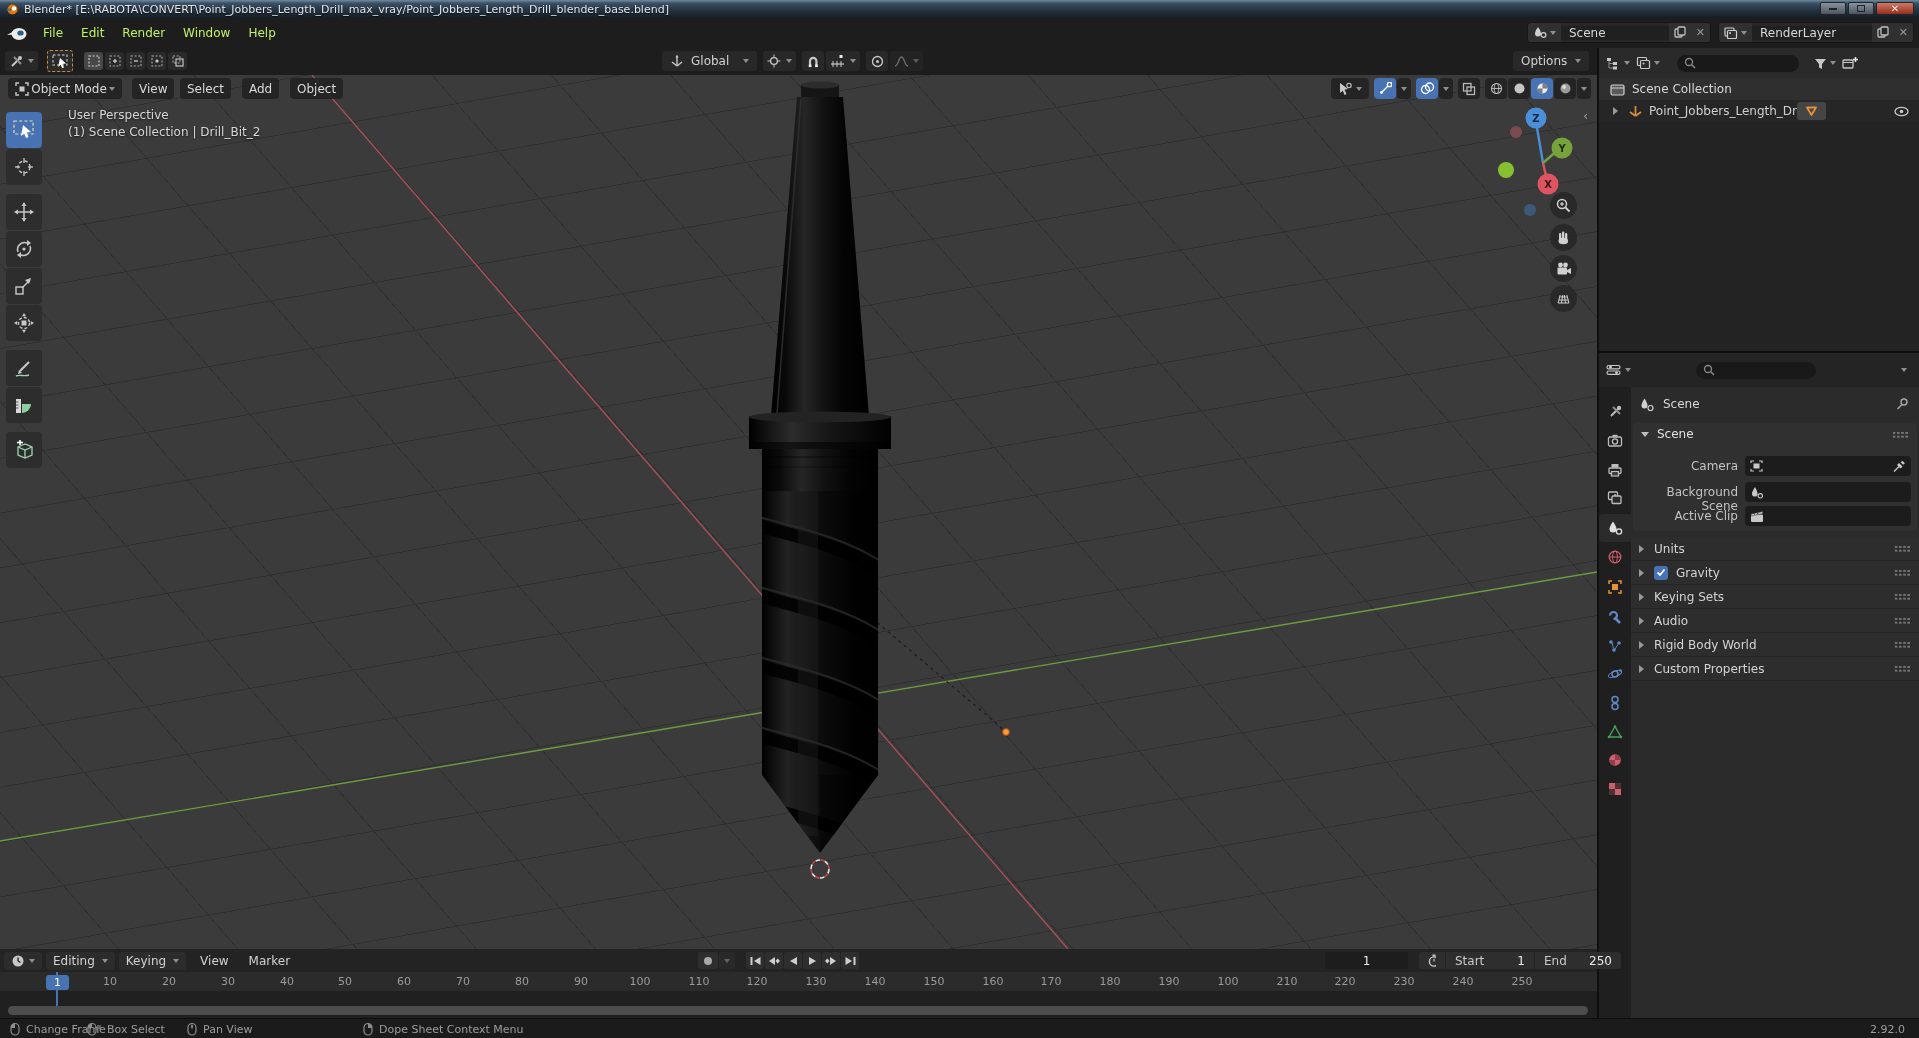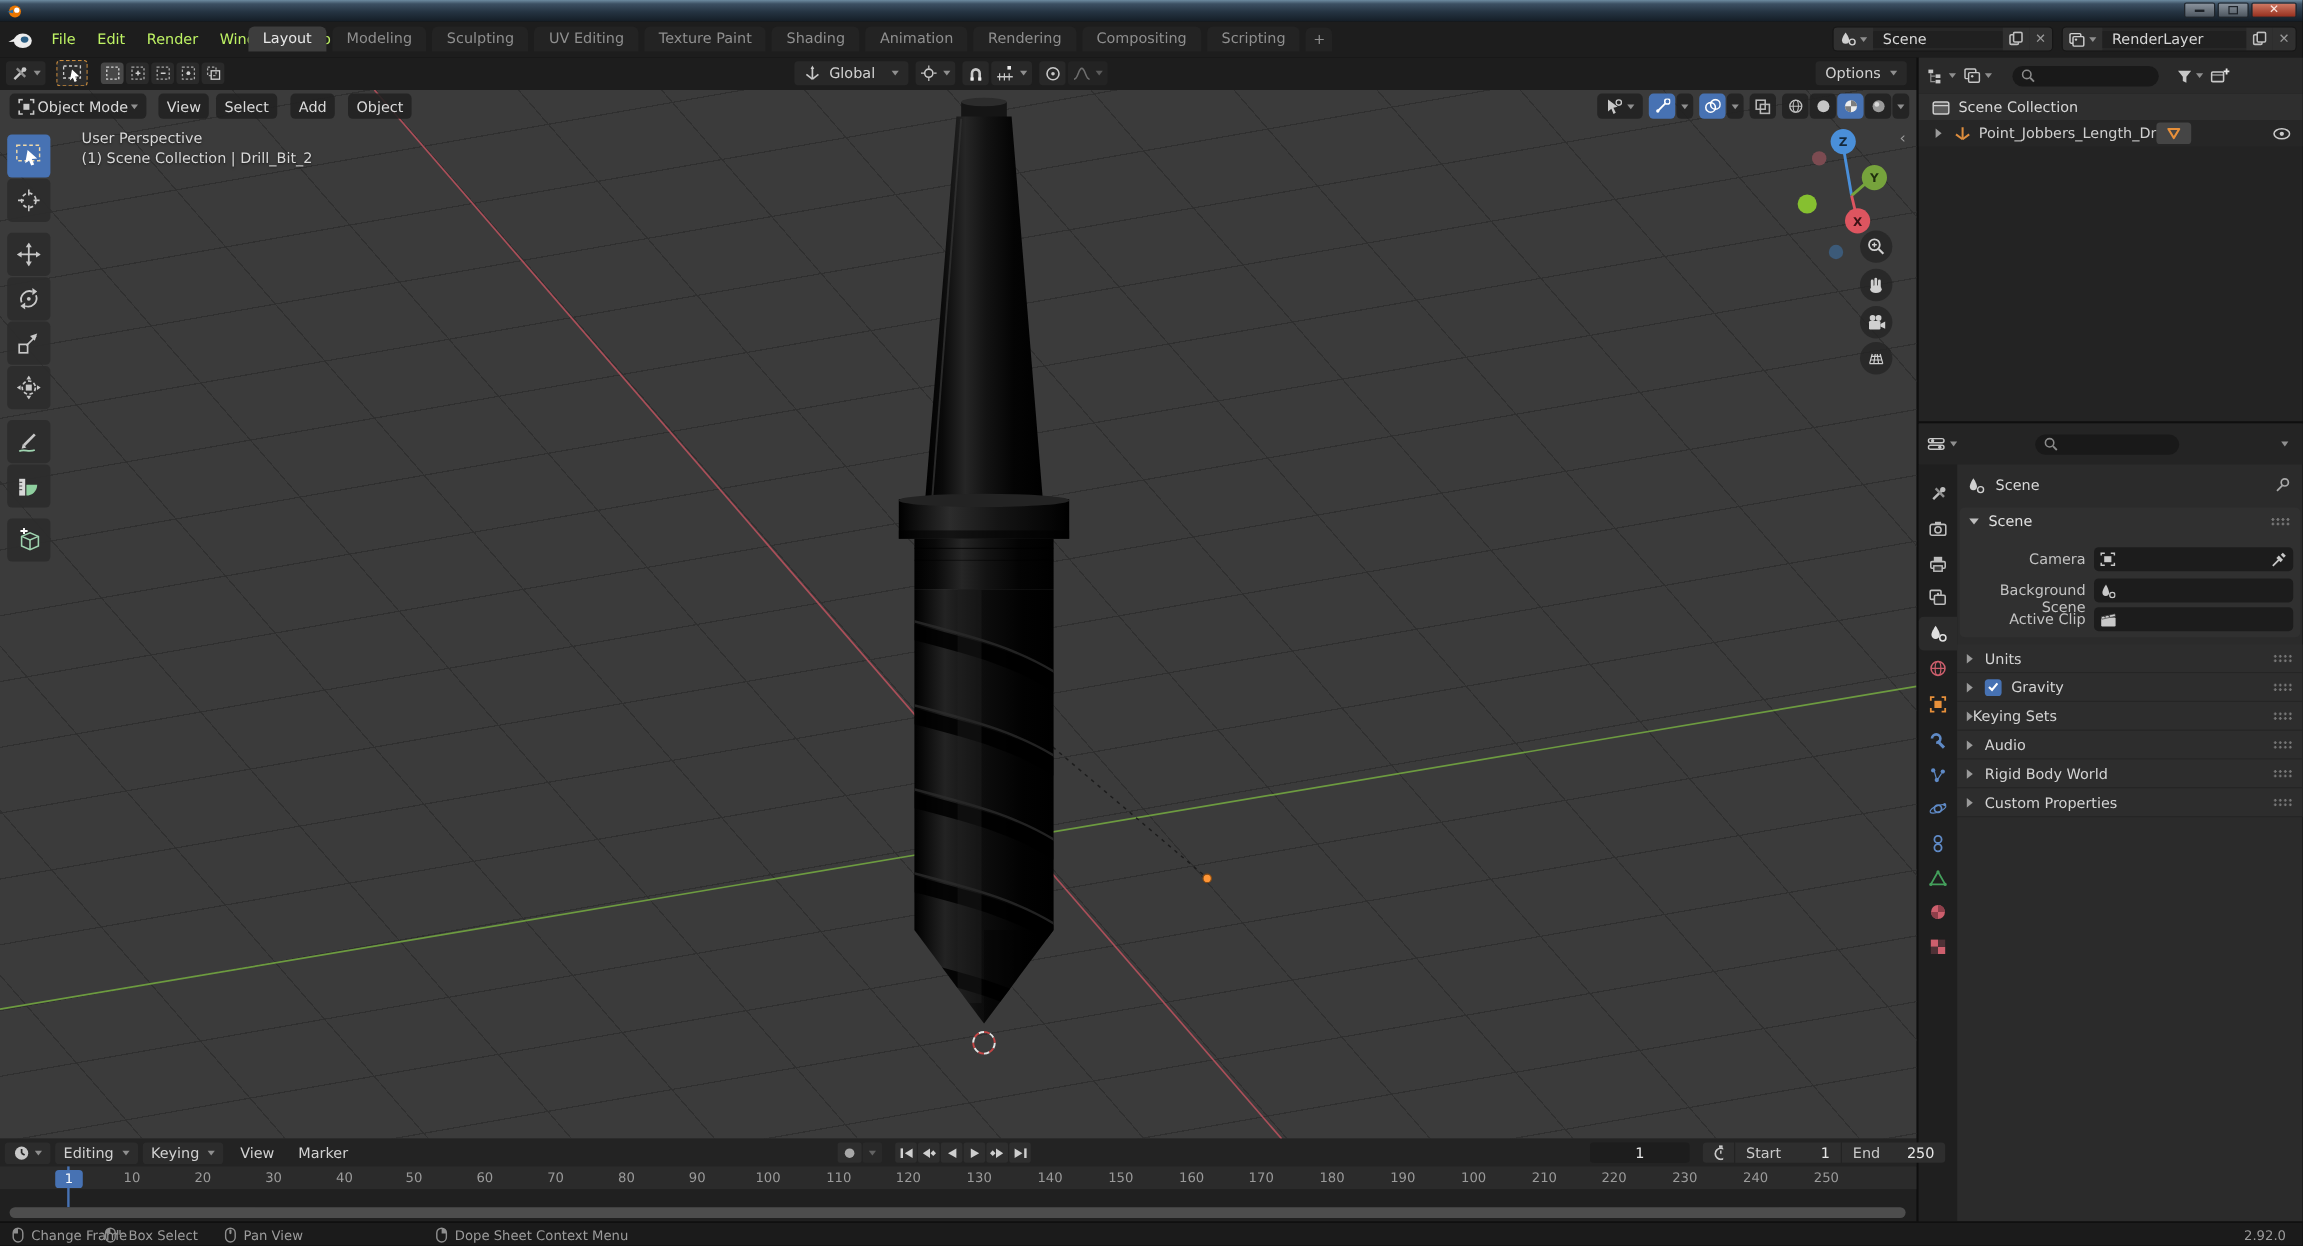--- a/index.html
+++ b/index.html
@@ -97,20 +97,21 @@
 <body>
 
 <div id="root">
 
   <div id="titlebar" class="abs">
     <svg width="13" height="13" style="margin-left:5px">
       <circle cx="7.5" cy="6.5" r="5" fill="#ea7600"></circle>
         <circle cx="9" cy="5.5" r="2.2" fill="#fff"></circle>
       <path d="M1,7 L6,5 L6,8 Z" fill="#2a6fa8"></path>
     </svg>
+    <span class="title">Blender* [E:\RABOTA\CONVERT\Point_Jobbers_Length_Drill_max_vray/Point_Jobbers_Length_Drill_blender_base.blend]</span>
     <div style="position:absolute;right:5px;top:2px;display:flex">
       <div class="winbtn" style="width:26px">
           <div style="width:8px;height:2px;background:#1d2228"></div>
         </div>
       <div class="winbtn" style="width:26px">
           <div style="width:8px;height:7px;border:1.5px solid #1d2228"></div>
         </div>
       <div class="winbtn close" style="width:38px;color:#fbe8e3;font-size:10px">✕</div>
     </div>
   </div>
@@ -120,33 +121,20 @@
       <svg width="22" height="17" style="margin-right:6px">
         <ellipse cx="13" cy="9" rx="7.5" ry="6" fill="#ececec"></ellipse>
         <ellipse cx="14.5" cy="8" rx="3.2" ry="2.6" fill="#2b5f84"></ellipse>
         <path d="M1,10 L9,5.5 L10,9.5 Z" fill="#ececec"></path>
       </svg>
       <span class="menu-item">File</span>
       <span class="menu-item">Edit</span>
       <span class="menu-item">Render</span>
       <span class="menu-item">Window</span>
       <span class="menu-item">Help</span>
-    </div>
-    <div class="abs flex" style="left:207px;top:4px">
-      <span class="wtab active">Layout</span>
-      <span class="wtab">Modeling</span>
-      <span class="wtab">Sculpting</span>
-      <span class="wtab">UV Editing</span>
-      <span class="wtab">Texture Paint</span>
-      <span class="wtab">Shading</span>
-      <span class="wtab">Animation</span>
-      <span class="wtab">Rendering</span>
-      <span class="wtab">Compositing</span>
-      <span class="wtab">Scripting</span>
-      <span class="wtab" style="padding:3px 6px">+</span>
     </div>
 
     <div class="abs idselector" style="left:1527px;top:4px;width:184px">
       <div class="seg">
         <svg width="14" height="13">
             <path d="M5,1 C5,1 2,5 2,7.5 a3,3 0 0 0 6,0 C8,5 5,1 5,1Z" fill="#cfcfcf"></path>
             <circle cx="10.5" cy="9" r="2.4" fill="none" stroke="#cfcfcf" stroke-width="1.2"></circle>
           </svg>
         <span class="caret" style="margin-left:3px"></span>
       </div>
@@ -819,21 +807,21 @@
           <div class="flex" style="margin-left:10px;width:14px;height:14px;background:#4772b3;border-radius:3px;justify-content:center">
             <svg width="10" height="9">
                 <polyline points="1.5,4.5 4,7 8.5,1.5" fill="none" stroke="#fff" stroke-width="1.8"></polyline>
               </svg>
           </div>
           <span style="margin-left:8px">Gravity</span>
           <span class="grip abs" style="right:8px"></span>
         </div>
         <div class="cpanel">
           <span class="tri-right" style="margin-left:8px"></span>
-          <span style="">Keying Sets</span>
+          <span style="margin-left:10px">Keying Sets</span>
           <span class="grip abs" style="right:8px"></span>
         </div>
         <div class="cpanel">
           <span class="tri-right" style="margin-left:8px"></span>
           <span style="margin-left:10px">Audio</span>
           <span class="grip abs" style="right:8px"></span>
         </div>
         <div class="cpanel">
           <span class="tri-right" style="margin-left:8px"></span>
           <span style="margin-left:10px">Rigid Body World</span>

